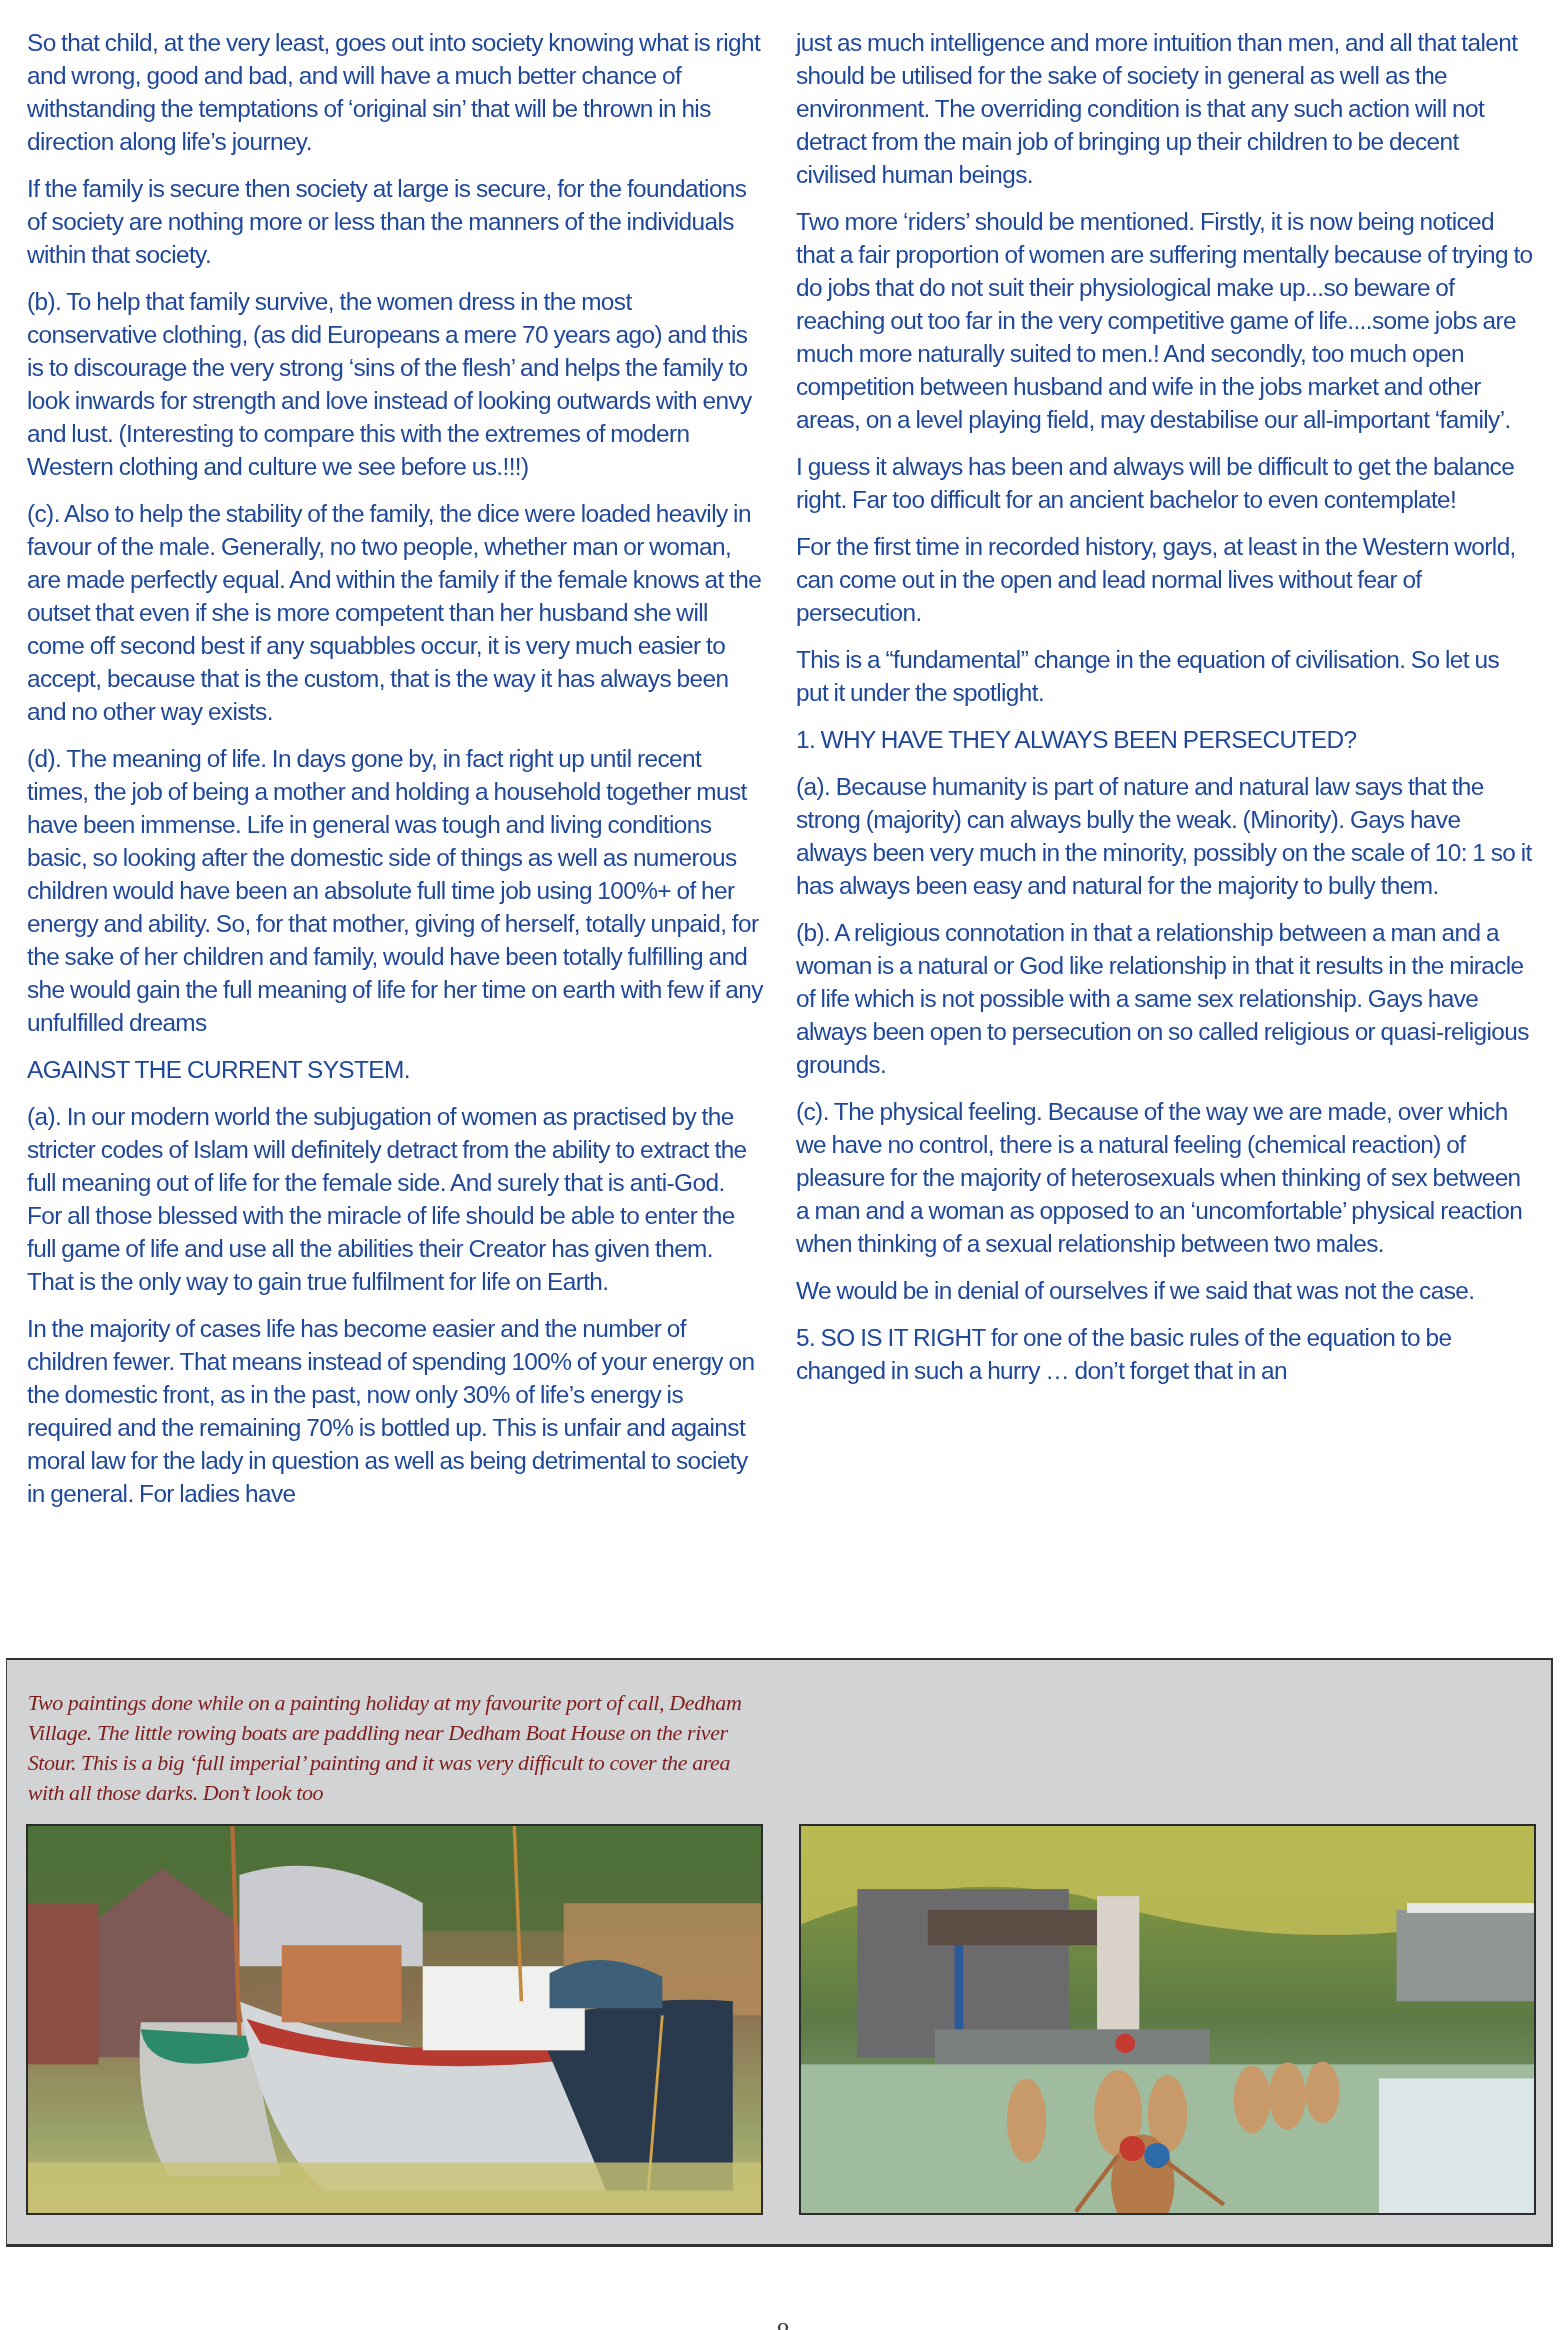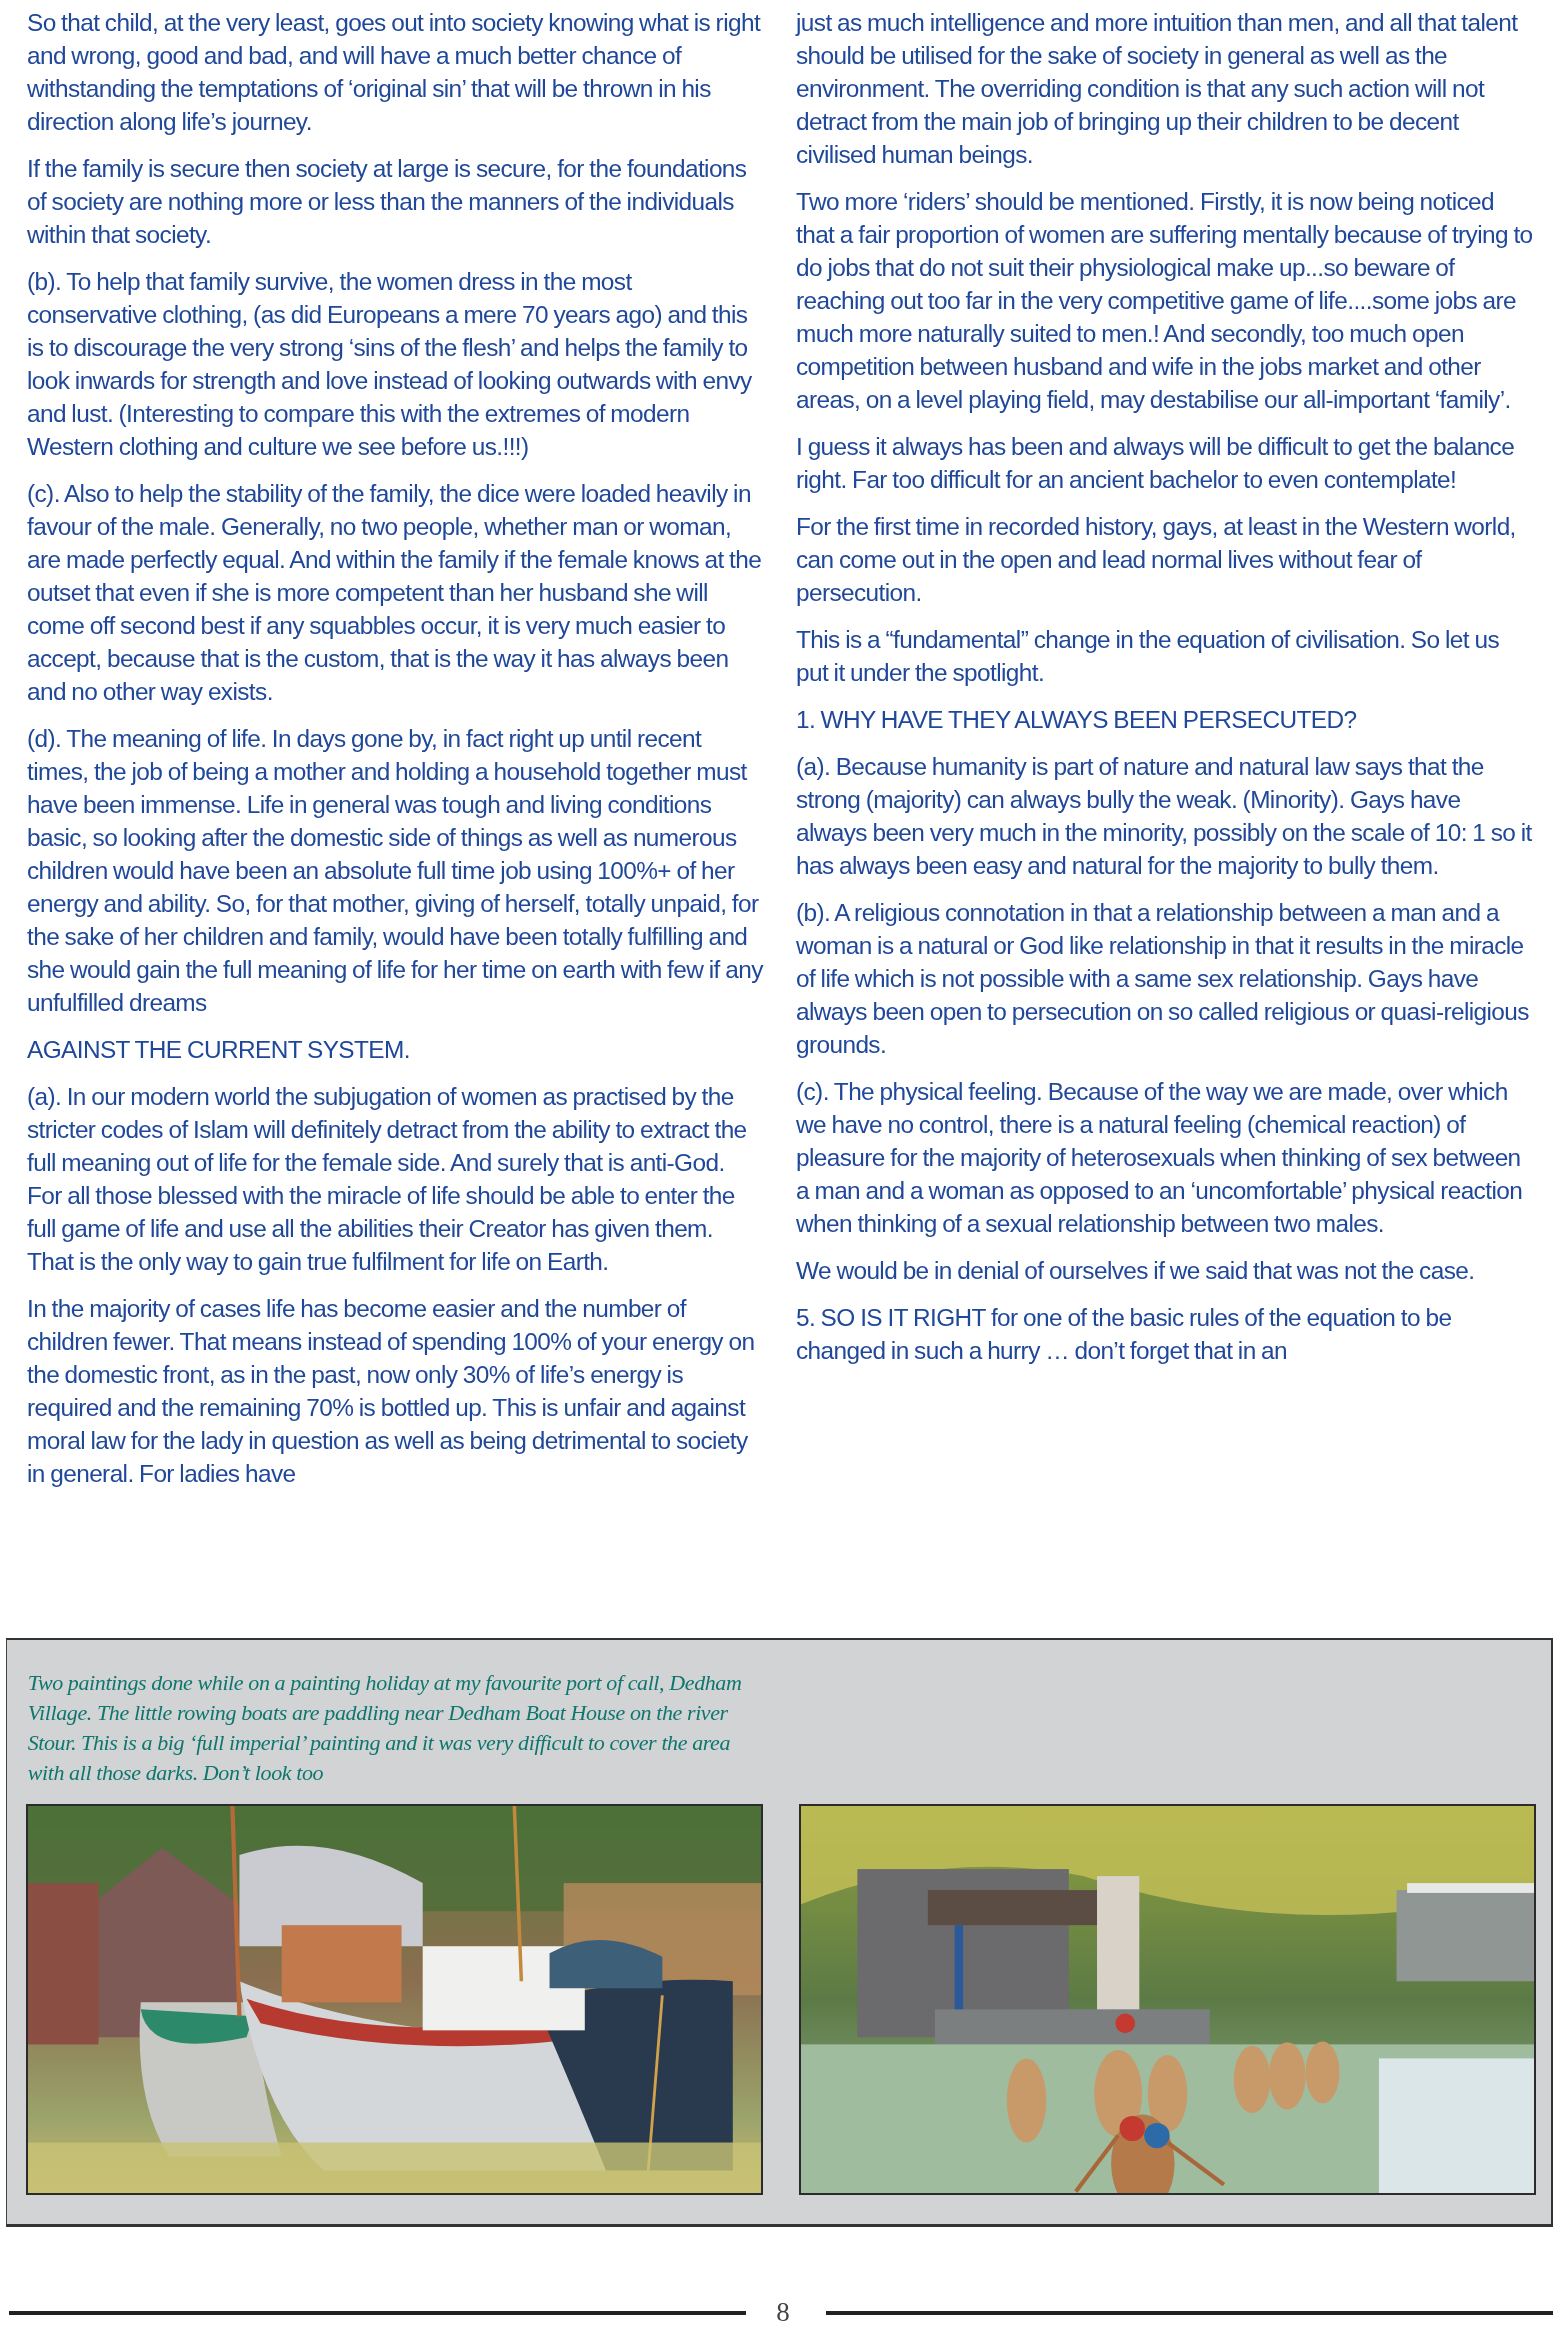--- a/index.html
+++ b/index.html
@@ -1,17 +1,17 @@
 <!DOCTYPE html>
 <html style="font-size:11.3px"><head>
 <meta charset="utf-8">
 <style>
   html, body { margin: 0; padding: 0; background: #ffffff; }
   body { width: 1562px; height: 2330px; position: relative; overflow: hidden; }
-  .page { position: absolute; inset: 0; }
+  .page { position: absolute; inset: 0; margin-top: 20px; }
   .col {
     position: absolute; top: 5.7px;
     font-family: "Liberation Sans", sans-serif;
     color: #20489a;
     font-size: 24.4px;
     line-height: 33px;
     letter-spacing: -0.6px;
     word-spacing: -0.7px;
   }
   .col-left { left: 27px; width: 737px; }
@@ -23,21 +23,21 @@
     background: #d2d3d5;
     border-top: 2.8px solid #333333;
     border-left: 1.4px solid #444444;
     border-right: 2.1px solid #333333;
     border-bottom: 3.5px solid #333333;
     box-sizing: border-box;
   }
   .caption-col {
     position: absolute; top: 28px;
     font-family: "Liberation Serif", serif; font-style: italic;
-    color: #0f766e; font-size: 22px; line-height: 30px; letter-spacing: -0.4px;
+    color: #7f1d1d; font-size: 22px; line-height: 30px; letter-spacing: -0.4px;
   }
   .caption-col.left { left: 21px; width: 722px; }
   .caption-col.right { left: 792px; width: 722px; }
   .painting {
     position: absolute; top: 164px; height: 391px;
     border: 2.1px solid #2b2b2b; box-sizing: border-box; overflow: hidden;
   }
   .painting.left { left: 19px; width: 737px; }
   .painting.right { left: 792px; width: 737px; }
   .painting svg { width: 100%; height: 100%; display: block; }

